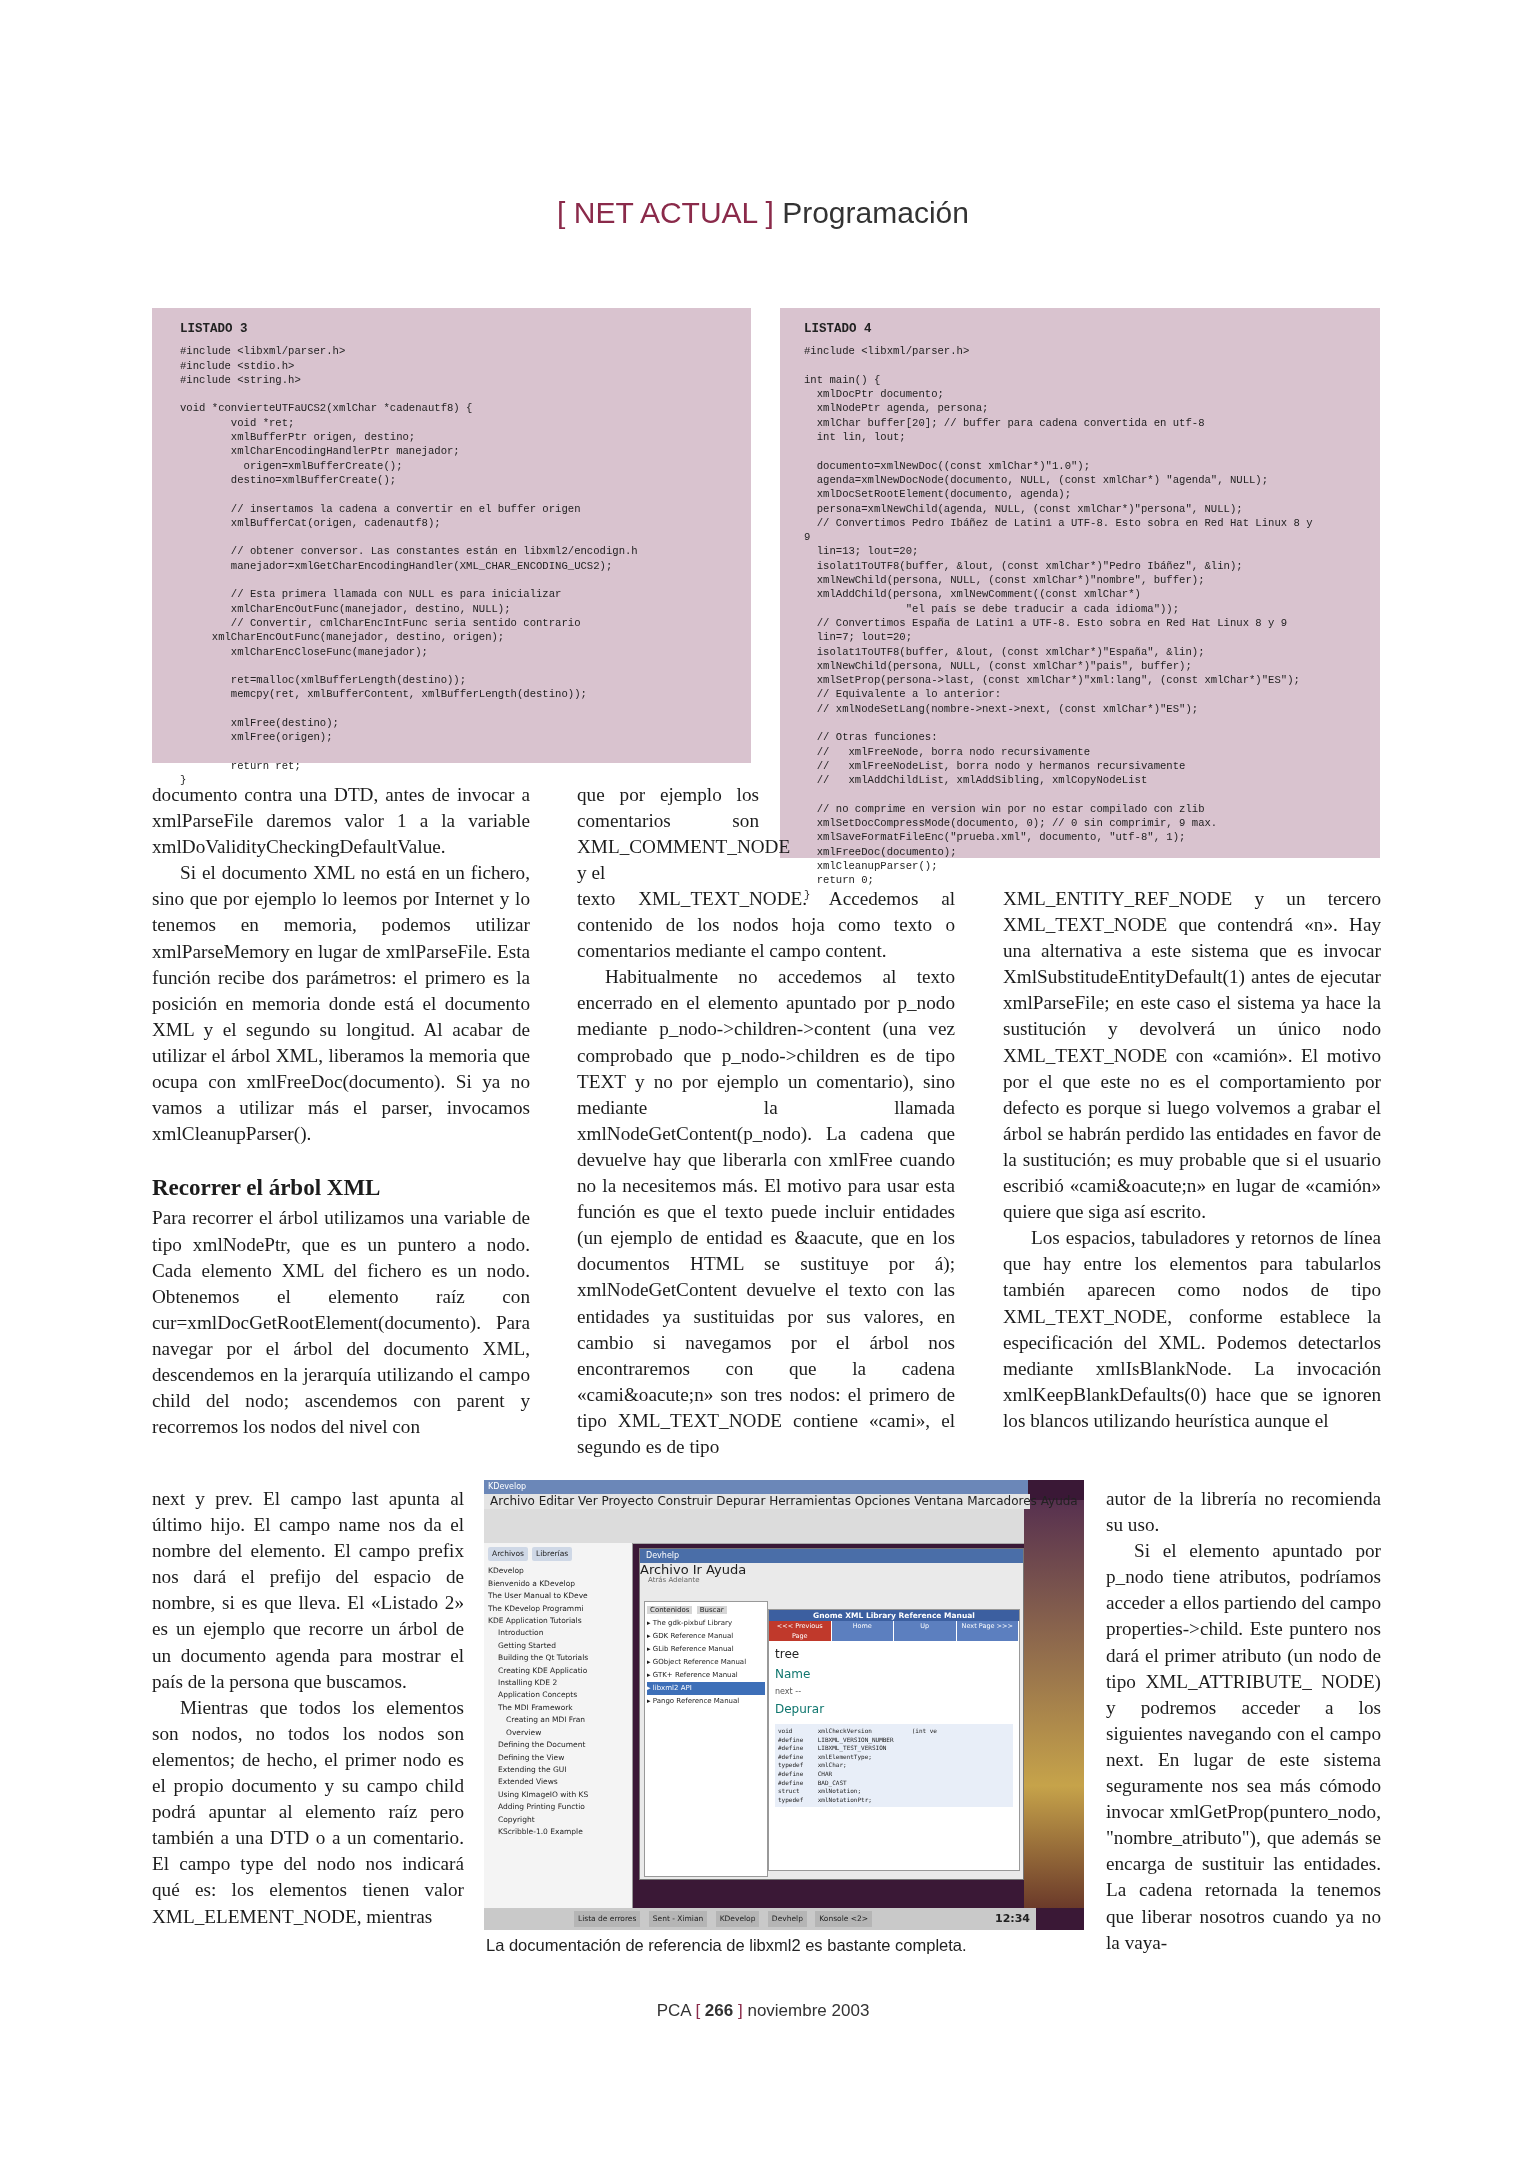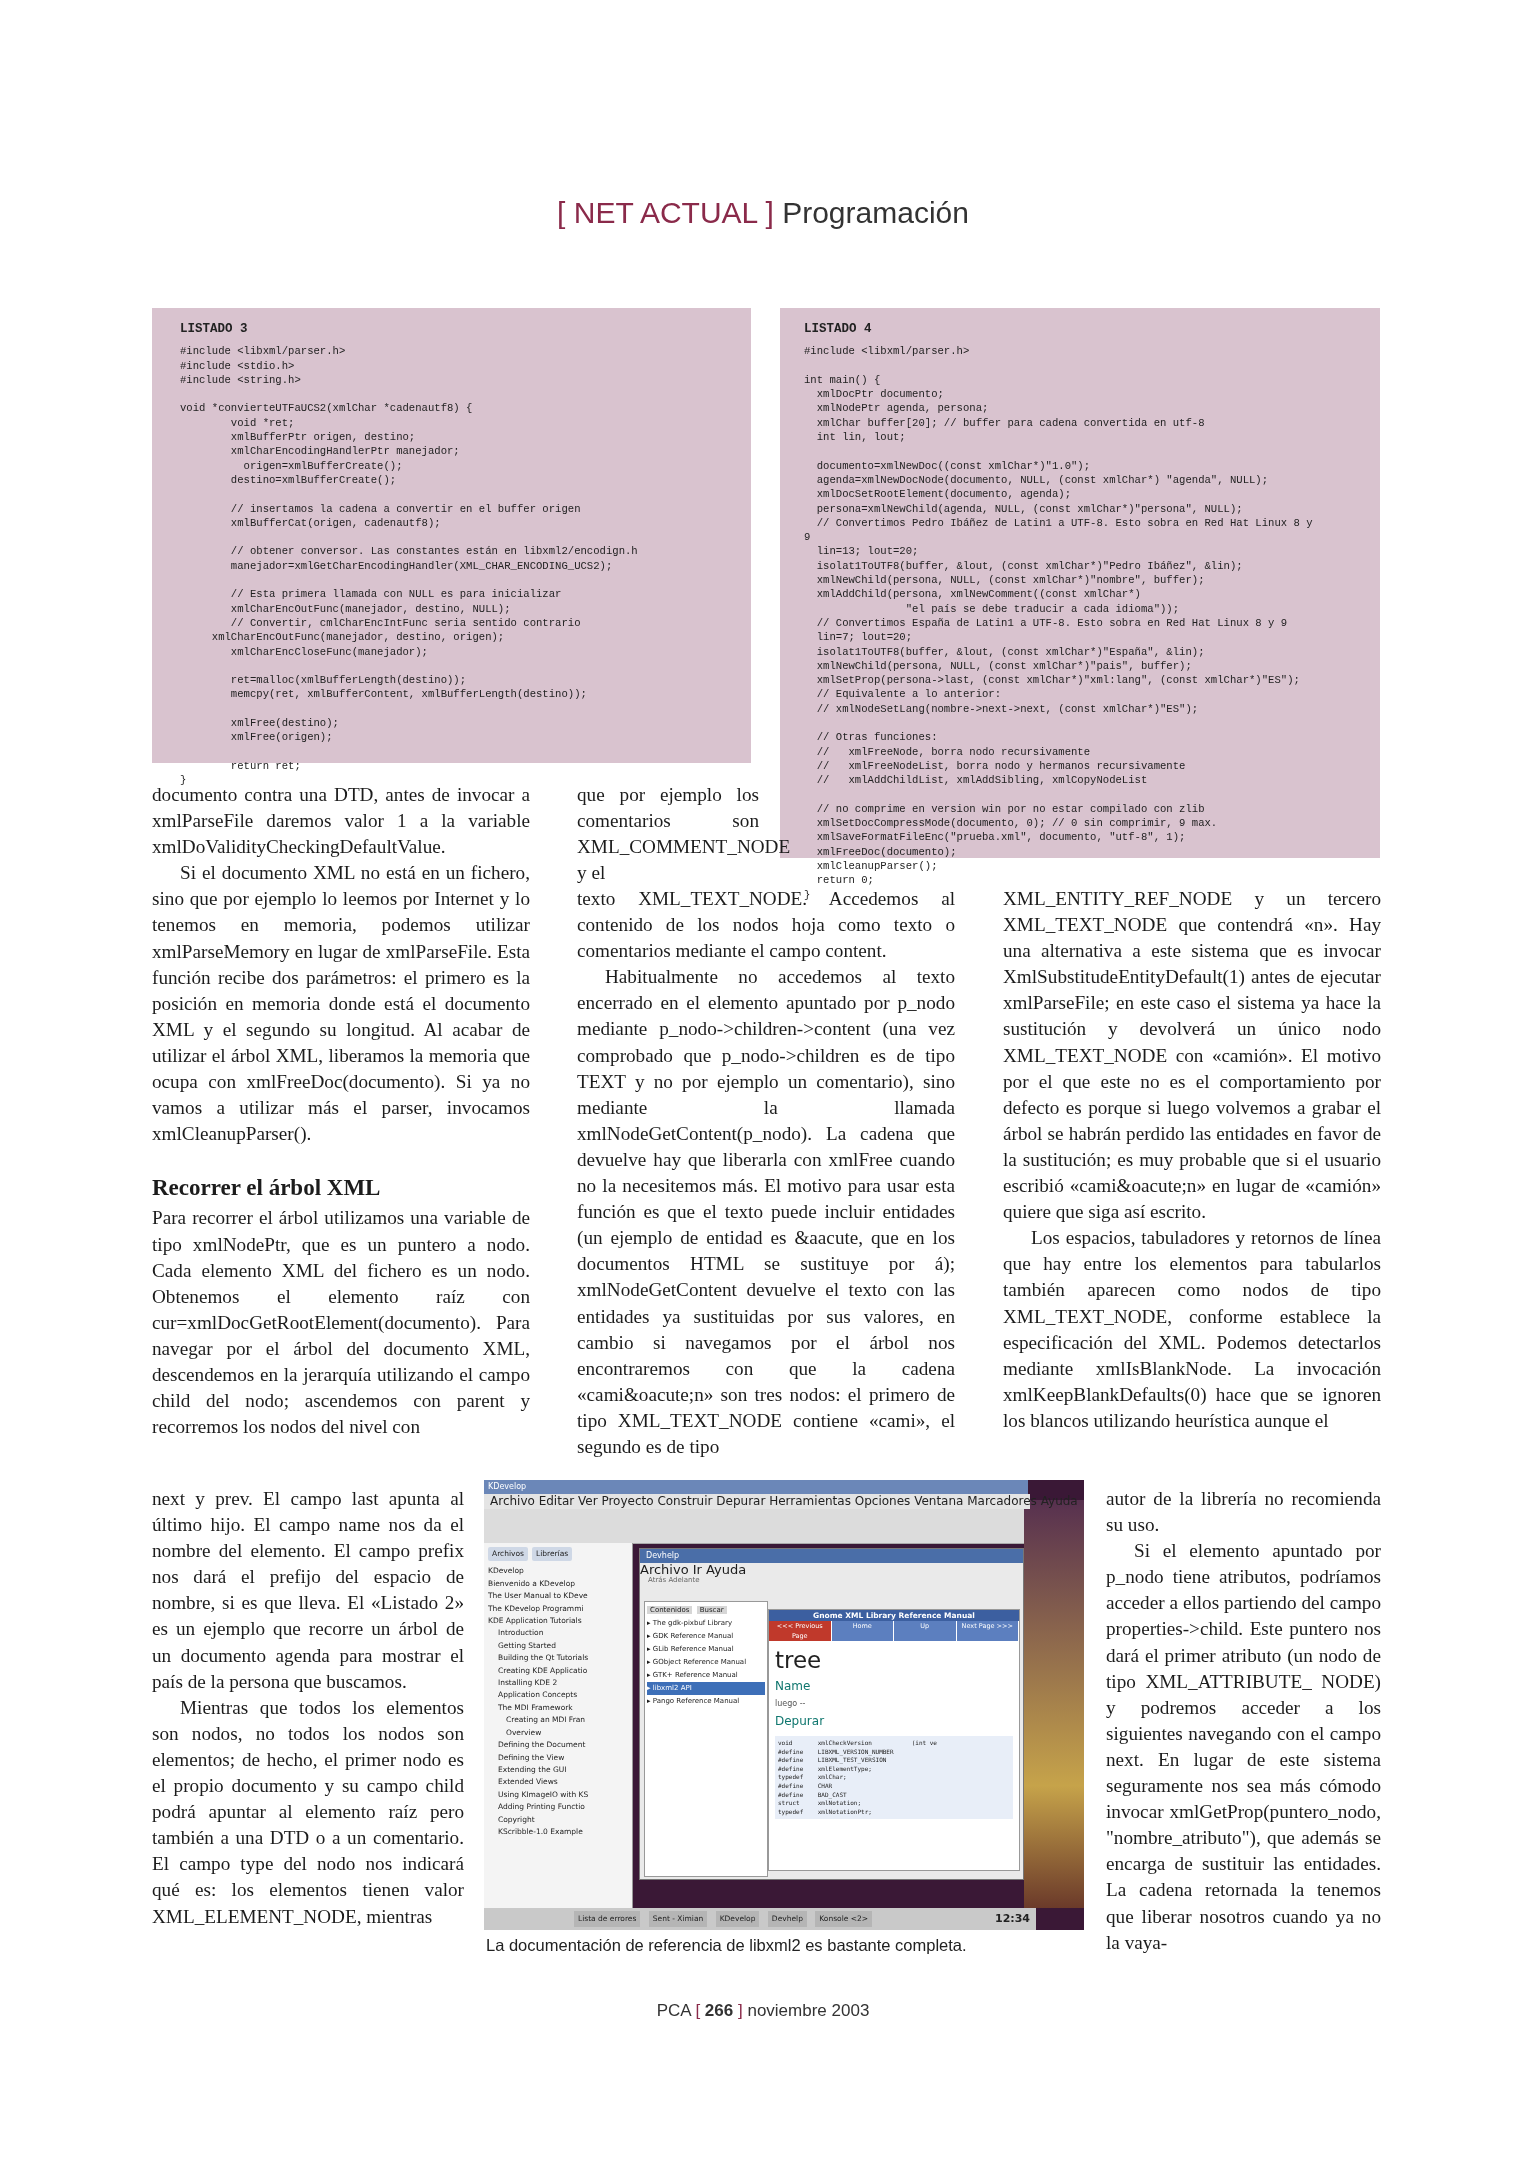--- a/index.html
+++ b/index.html
@@ -61,21 +61,21 @@
   .dh-menu { height:13px; font-size:13px; line-height:13px;}
   .dh-tool { height:22px; font-size:7px; padding-left:8px; color:#666;}
   .dh-left { position:absolute; left:4px; top:52px; width:118px; height:270px; background:#fff; border:1px solid #999; font-size:7px; line-height:13px; padding:2px;}
   .dh-left .tabs span { background:#d6d6d6; padding:0 3px; margin-right:2px;}
   .dh-left .sel { background:#3d6fb8; color:#fff;}
   .dh-right { position:absolute; left:128px; top:60px; width:250px; height:260px; background:#fff; border:1px solid #999;}
   .dh-bar { background:#3c5fa0; color:#fff; font-size:7.5px; text-align:center; font-weight:bold; line-height:11px;}
   .dh-nav { display:flex; font-size:6.5px; line-height:10px; }
   .dh-nav span { flex:1; text-align:center; color:#fff; background:#5c7fbf; margin-right:1px;}
   .dh-nav span.prev { background:#c0392b;}
-  .dh-right .big { font-size:23px; margin:6px 6px 2px; color:#222; font-family:"DejaVu Sans", sans-serif;}
+  .dh-right .big { font-size:12px; margin:6px 6px 2px; color:#222; font-family:"DejaVu Sans", sans-serif;}
   .dh-right .med { font-size:12px; margin:6px; color:#0f766e;}
   .dh-right .sm { font-size:8px; margin:2px 6px; color:#555;}
   .dh-code { margin:8px 6px; background:#e8eef8; font-family:"DejaVu Sans Mono", monospace; font-size:6px; line-height:8.6px; padding:3px; white-space:pre; color:#222;}
   .kd-task { position:absolute; left:0; top:428px; width:552px; height:22px; background:#c9c9c9; font-size:7.5px; line-height:22px; white-space:nowrap; color:#222;}
   .kd-task .clock { position:absolute; right:6px; top:0; font-weight:bold; font-size:11px;}
   .kd-task .item { display:inline-block; margin-left:6px; background:#b5b5b5; padding:0 4px; line-height:16px;}
   .mascot { position:absolute; left:540px; top:20px; width:60px; height:408px; background: linear-gradient(#57304f, #c6a34a 70%, #6b3a2a);}
 </style>
 </head>
 <body>
@@ -241,21 +241,21 @@
     <div class="dh-right">
       <div class="dh-bar">Gnome XML Library Reference Manual</div>
       <div class="dh-nav">
         <span class="prev">&lt;&lt;&lt; Previous Page</span>
         <span>Home</span>
         <span>Up</span>
         <span>Next Page &gt;&gt;&gt;</span>
       </div>
       <div class="big">tree</div>
       <div class="med">Name</div>
-      <div class="sm">luego --</div>
+      <div class="sm">next --</div>
       <div class="med">Depurar</div>
       <div class="dh-code">void       xmlCheckVersion           (int ve
 #define    LIBXML_VERSION_NUMBER
 #define    LIBXML_TEST_VERSION
 #define    xmlElementType;
 typedef    xmlChar;
 #define    CHAR
 #define    BAD_CAST
 struct     xmlNotation;
 typedef    xmlNotationPtr;</div>

